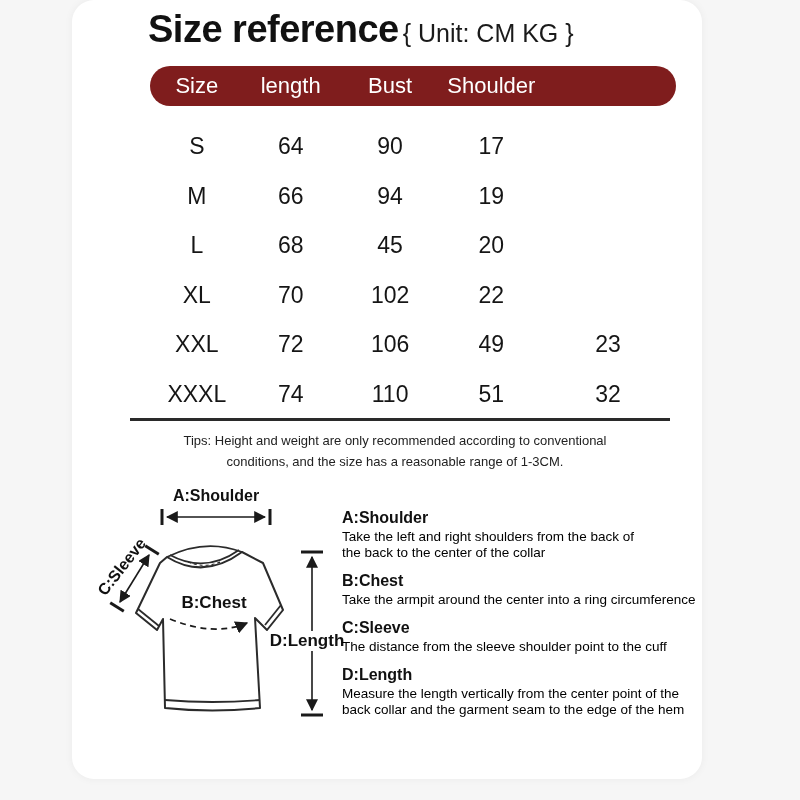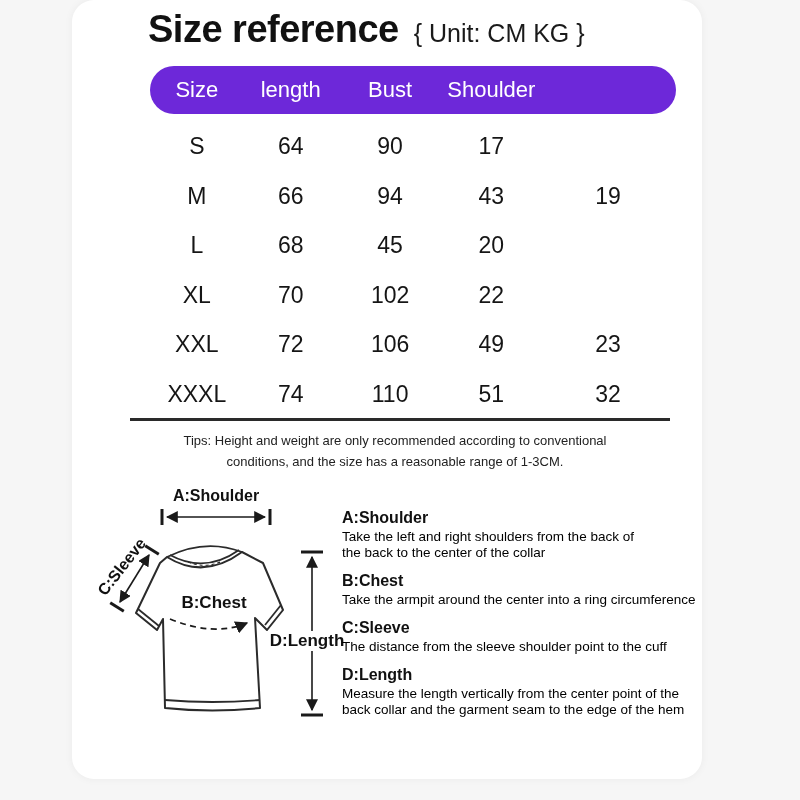--- a/index.html
+++ b/index.html
@@ -17,21 +17,21 @@
     height: 779px;
     background: #ffffff;
     border-radius: 22px;
     box-shadow: 0 0 8px rgba(0,0,0,0.05);
   }
   .title-row {
     position: absolute;
     left: 76px; top: 6px;
     display: flex;
     align-items: baseline;
-    gap: 15px;
+    gap: 4px;
     white-space: nowrap;
   }
   .title-row .title {
     font-size: 38px;
     font-weight: bold;
     letter-spacing: -0.5px;
     color: #111;
     line-height: 46px;
   }
   .title-row .unit {
@@ -41,22 +41,22 @@
   .tbl-head, .tbl-row {
     position: absolute;
     left: 78px;
     width: 526px;
     display: grid;
     grid-template-columns: 17.8% 17.9% 19.9% 18.6% 25.8%;
     align-items: center;
   }
   .tbl-head {
     top: 66px;
-    height: 48px;
-    background: #6d28d9;
+    height: 40px;
+    background: #7f1d1d;
     border-radius: 29px;
     color: #ffffff;
     font-size: 22px;
   }
   .tbl-head .cell { text-align: center; }
   .tbl-body {
     position: absolute;
     left: 78px; top: 122px;
     width: 526px;
   }
@@ -141,21 +141,20 @@
     <div class="tbl-row">
       <div class="cell">S</div>
       <div class="cell">64</div>
       <div class="cell">90</div>
       <div class="cell">17</div>
     </div>
     <div class="tbl-row">
       <div class="cell">M</div>
       <div class="cell">66</div>
       <div class="cell">94</div>
-      <div class="cell">43</div>
       <div class="cell">19</div>
     </div>
     <div class="tbl-row">
       <div class="cell">L</div>
       <div class="cell">68</div>
       <div class="cell">45</div>
       <div class="cell">20</div>
     </div>
     <div class="tbl-row">
       <div class="cell">XL</div>

